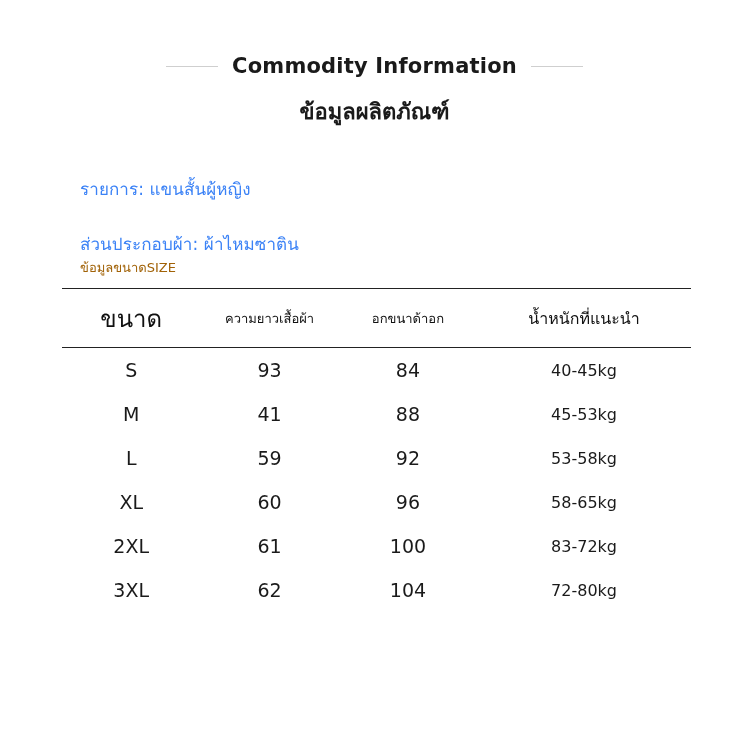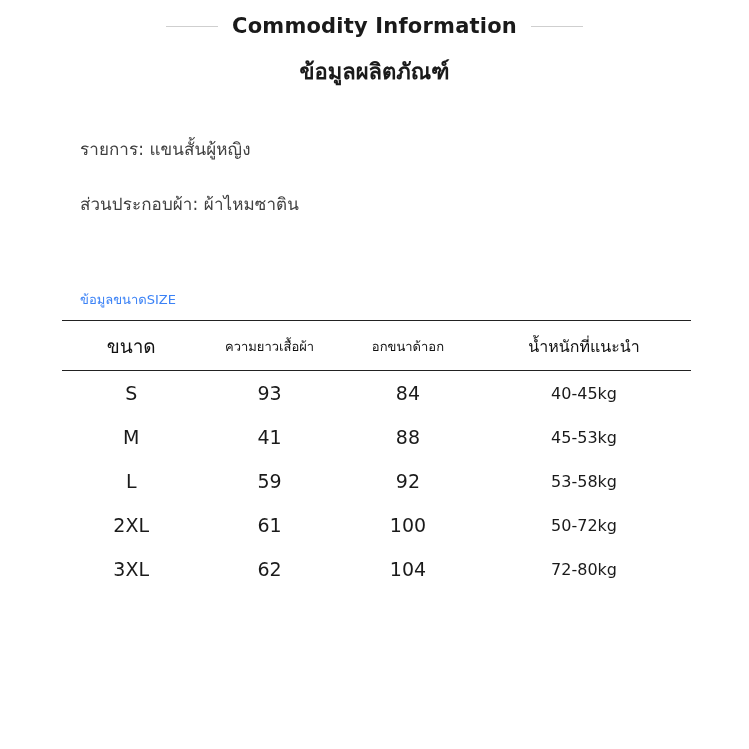--- a/index.html
+++ b/index.html
@@ -24,20 +24,21 @@
   
   .header {
     padding-top: 14px;
     text-align: center;
   }
   .header-line1 {
     display: flex;
     align-items: center;
     justify-content: center;
     gap: 14px;
+    margin-top: 40px;
   }
   .rule {
     width: 52px;
     height: 1px;
     background: #cfcfcf;
   }
   .title-en {
     font-size: 21px;
     font-weight: bold;
     color: #1a1a1a;
@@ -51,53 +52,52 @@
     color: #1a1a1a;
   }
 
   
   .info {
     margin-top: 46px;
     padding-left: 80px;
   }
   .info-row {
     font-size: 17px;
-    color: #404040;
+    color: #3b82f6;
     margin-bottom: 28px;
     letter-spacing: 0.1px;
   }
   .info-row:last-child {
     margin-bottom: 0;
   }
 
   
   .size-caption {
-    margin-top: 72px;
     padding-left: 80px;
     font-size: 13px;
-    color: #3b82f6;
+    color: #a16207;
   }
   .table-wrap {
     margin-top: 10px;
     padding: 0 58px 0 62px;
   }
   table.size-table {
     width: 100%;
     border-collapse: collapse;
     table-layout: fixed;
   }
   table.size-table thead th {
     border-top: 1.5px solid #222;
     border-bottom: 1.5px solid #222;
     padding: 10px 0 9px 0;
     font-weight: normal;
     text-align: center;
     color: #111;
   }
-  th.col-size    { width: 22%; font-size: 19px; }
+  th.col-size    { width: 22%; font-size: 24px; }
   th.col-length  { width: 22%; font-size: 13px; }
   th.col-bust    { width: 22%; font-size: 13px; }
   th.col-weight  { width: 34%; font-size: 16px; }
 
   table.size-table tbody td {
     text-align: center;
     padding: 11px 0 11px 0;
     font-size: 19px;
     color: #1a1a1a;
   }
@@ -149,24 +149,30 @@
           <td>88</td>
           <td class="weight">45-53kg</td>
         </tr>
         <tr>
           <td>L</td>
           <td>59</td>
           <td>92</td>
           <td class="weight">53-58kg</td>
         </tr>
         <tr>
+          <td>XL</td>
+          <td>60</td>
+          <td>96</td>
+          <td class="weight">58-65kg</td>
+        </tr>
+        <tr>
           <td>2XL</td>
           <td>61</td>
           <td>100</td>
-          <td class="weight">50-72kg</td>
+          <td class="weight">83-72kg</td>
         </tr>
         <tr>
           <td>3XL</td>
           <td>62</td>
           <td>104</td>
           <td class="weight">72-80kg</td>
         </tr>
       </tbody>
     </table>
   </div>

